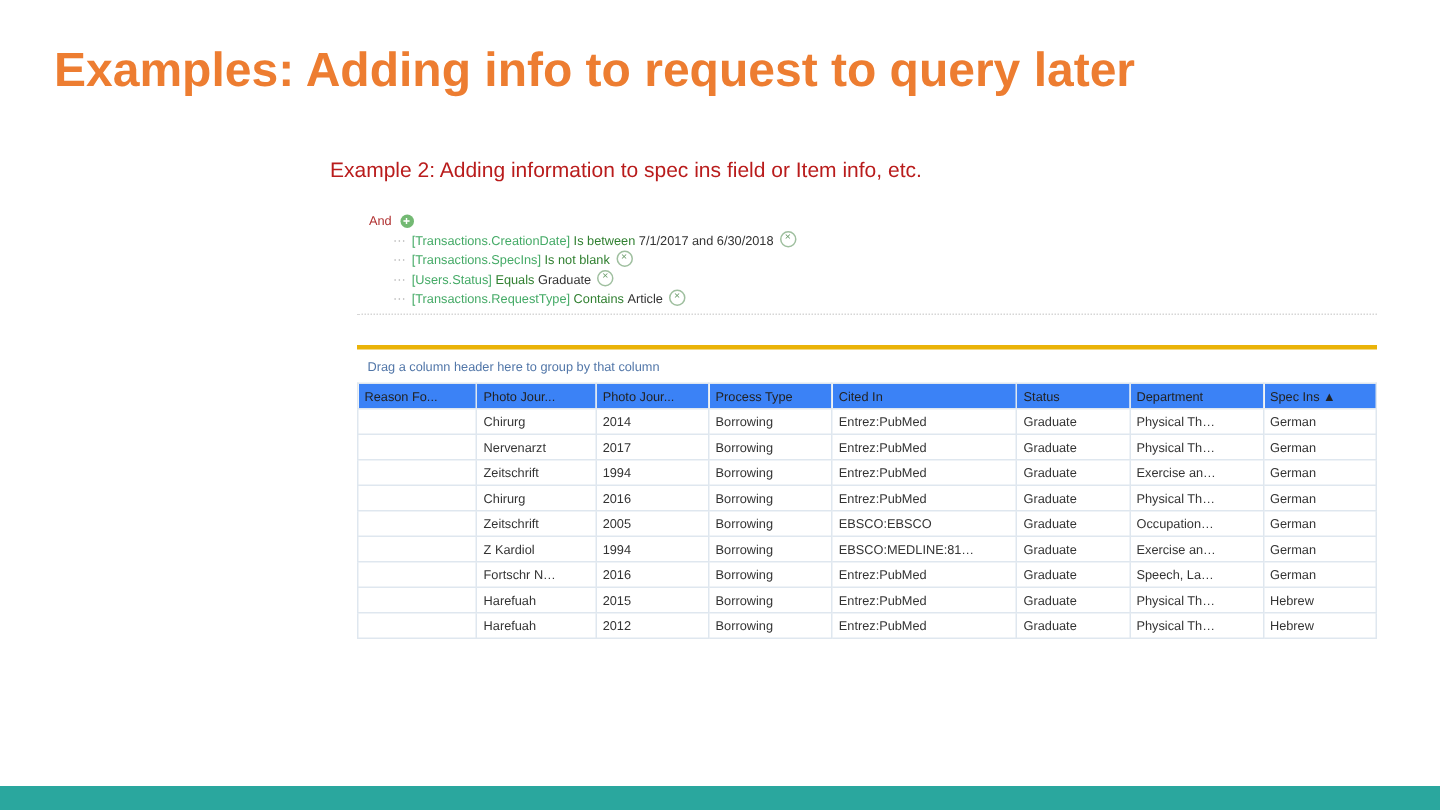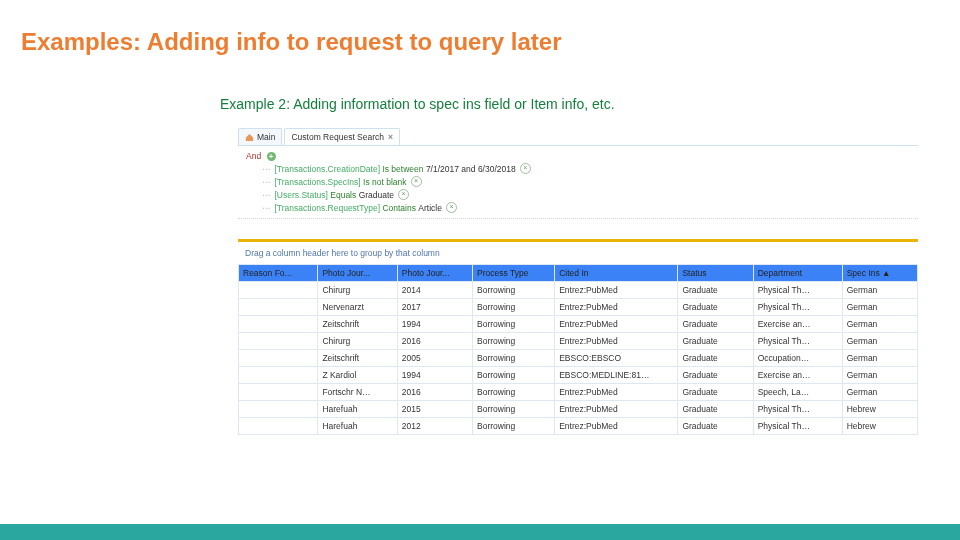--- a/index.html
+++ b/index.html
@@ -1,18 +1,18 @@
 <!DOCTYPE html>
 <html><head>
 <meta charset="utf-8">
 <style>
   html,body{margin:0;padding:0;width:960px;height:540px;background:#fff;font-family:Arial,Helvetica,sans-serif;overflow:hidden;}
   .slide{position:relative;width:960px;height:540px;}
-  .title{font-size:24px;font-weight:700;color:#ed7d31;padding:28px 0 0 21px;}
-  .subtitle{font-size:14px;color:#15803d;font-weight:400;padding:40px 0 10px 220px;}
+  .title{font-size:32px;font-weight:700;color:#ed7d31;padding:28px 0 0 36px;}
+  .subtitle{font-size:14px;color:#b91c1c;font-weight:400;padding:40px 0 10px 220px;}
   .app{margin-left:238px;margin-top:6px;width:680px;font-size:8.5px;color:#333;position:relative;}
   .tabbar{height:17px;border-bottom:1px solid #cfe0ef;display:flex;align-items:center;}
   .tab{display:flex;align-items:center;height:16px;padding:0 6px;border:1px solid #cfe0ef;border-bottom:none;background:#f4f8fc;margin-right:2px;border-radius:2px 2px 0 0;}
   .tab .ic{width:9px;height:9px;margin-right:3px;}
   .tab.active{background:#fff;}
   .tab .x{margin-left:4px;color:#8a8a8a;font-weight:700;}
   .filters{padding:5px 4px 3px 8px;border-bottom:1px dotted #d6d6d6;}
   .and{color:#b03030;font-weight:400;}
   .fline{margin:2px 0 2px 22px;display:flex;align-items:center;}
   .bracket{color:#4a6;}
@@ -28,34 +28,20 @@
   .plus{display:inline-block;width:9px;height:9px;border-radius:50%;background:#73b973;color:#fff;font-size:8px;line-height:9px;text-align:center;font-weight:700;margin-left:3px;}
 </style>
 </head>
 <body>
 
 <div class="slide">
   <div class="title">Examples: Adding info to request to query later</div>
   <div class="subtitle">Example 2: Adding information to spec ins field or Item info, etc.</div>
 
   <div class="app">
-    <div class="tabbar">
-      <div class="tab">
-        <span class="ic">
-          <svg viewBox="0 0 10 10">
-              <path d="M1 5 L5 1 L9 5 L9 9 L1 9 Z" fill="#e8965a"></path>
-            </svg>
-        </span>
-        <span>Main</span>
-      </div>
-      <div class="tab active">
-        <span>Custom Request Search</span>
-        <span class="x">×</span>
-      </div>
-    </div>
 
     <div class="filters">
       <span class="and">And</span>
       <span class="plus">+</span>
       <div class="fline">
         <span class="dots">⋯</span>
         <span class="bracket">[Transactions.CreationDate]</span>&nbsp;
         <span class="op">Is between</span>&nbsp;
         <span>7/1/2017 and 6/30/2018</span>
         <span class="gx">×</span>

